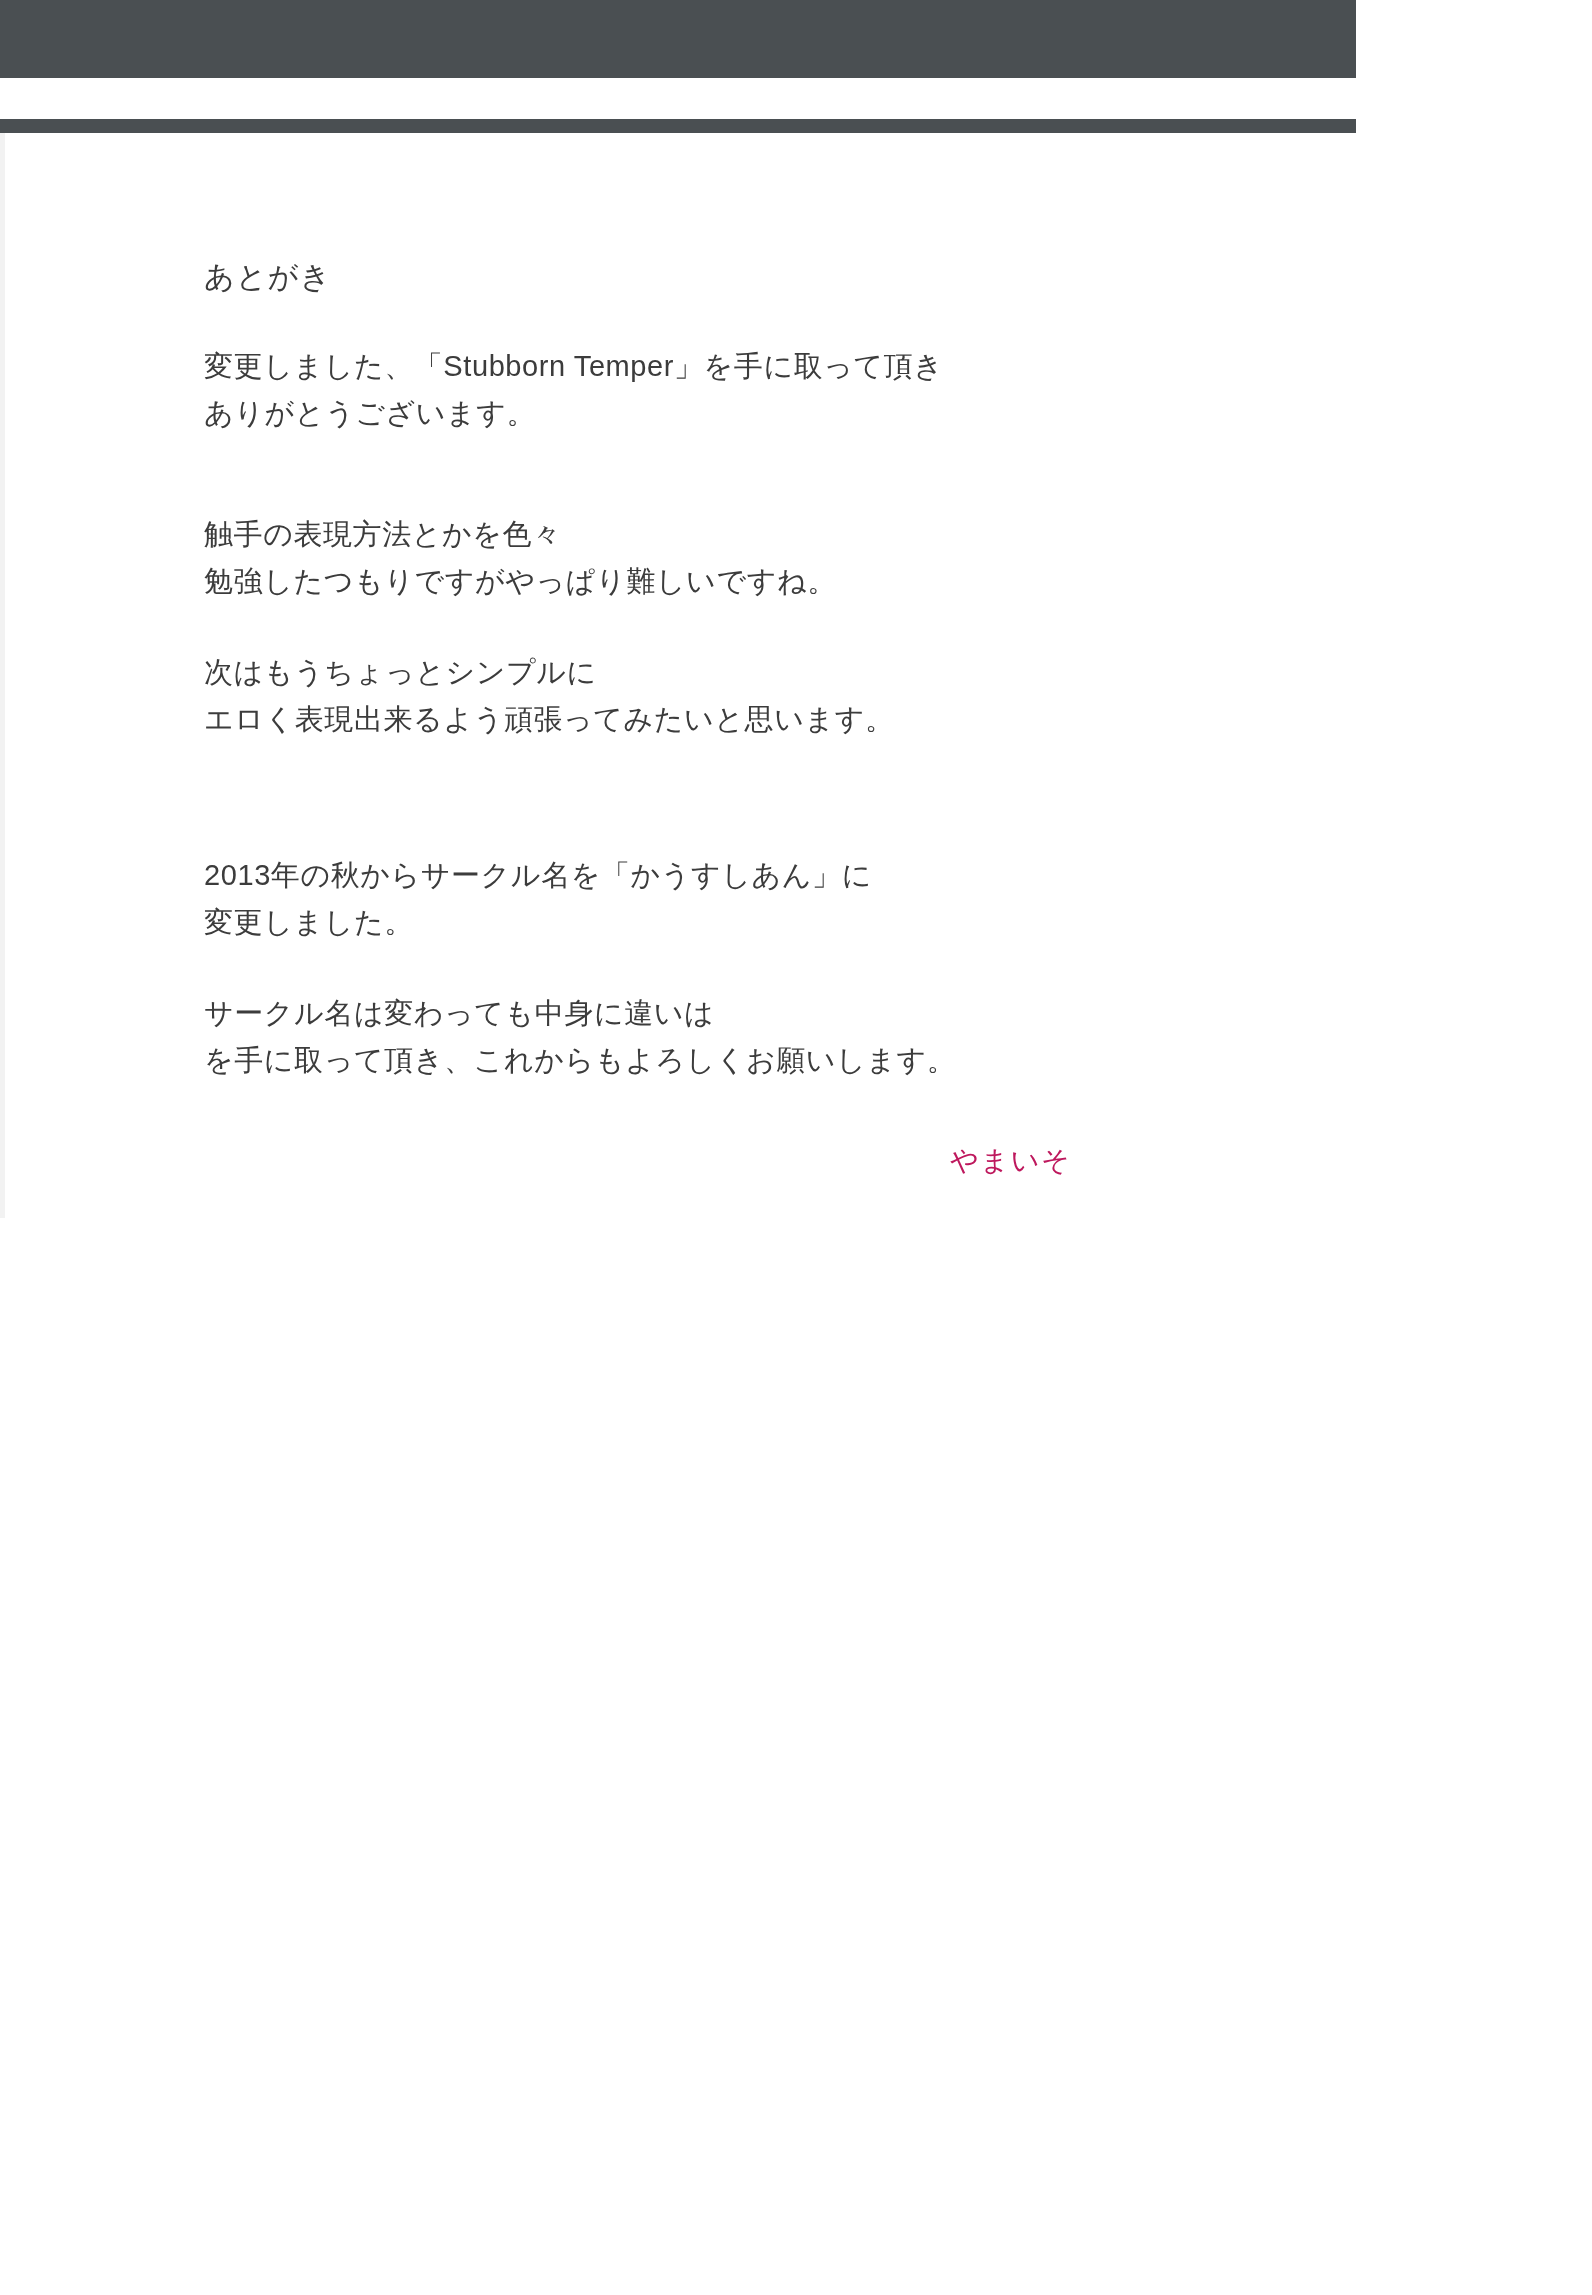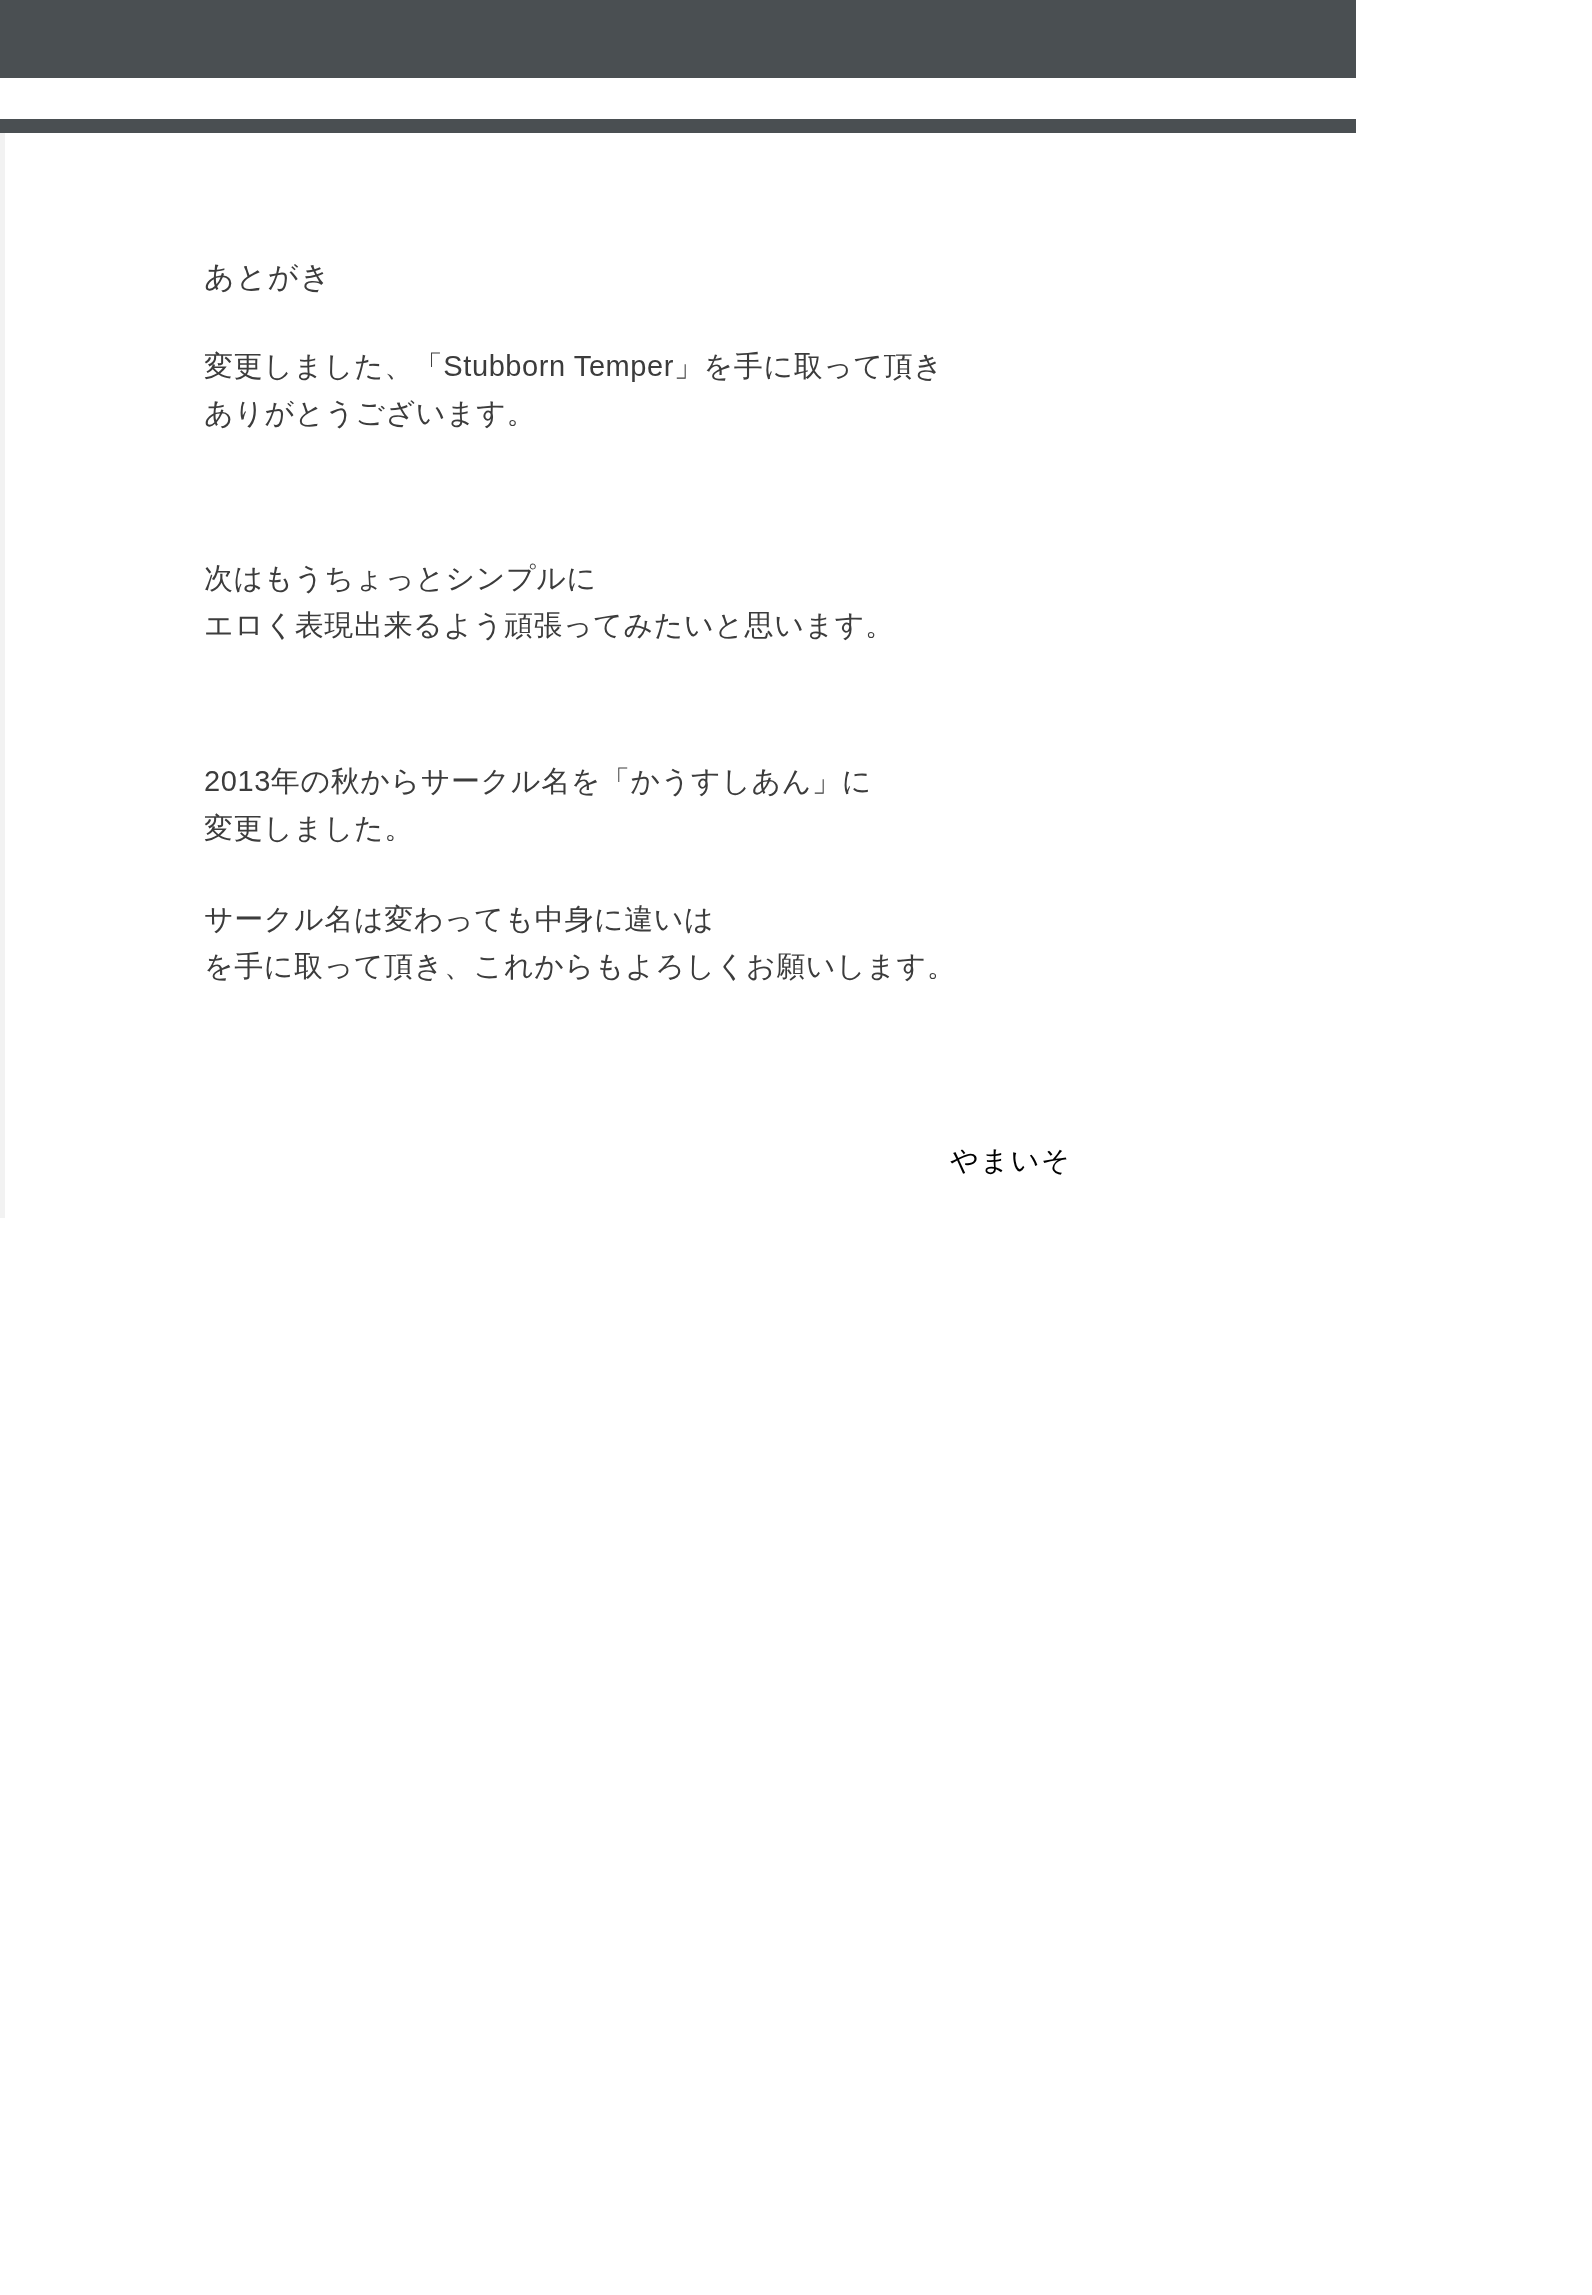--- a/index.html
+++ b/index.html
@@ -75,40 +75,42 @@
   .gap-lg { height: 74px; }
   .gap-md { height: 44px; }
   .gap-xl { height: 109px; }
 
   .signature {
     position: absolute;
     left: 950px;
     top: 1142px;
     font-size: 28px;
     letter-spacing: 0.06em;
-    color: #000000;
+    color: #be185d;
   }
 </style>
 </head>
 <body>
 
 <div class="page">
 
   <div class="band-top"></div>
   <div class="band-gap"></div>
   <div class="band-thin"></div>
   <div class="edge-strip"></div>
 
   <div class="afterword">
     <p class="heading">あとがき</p>
 
     <p class="para">変更しました、「Stubborn Temper」を手に取って頂き
 ありがとうございます。</p>
     <div class="gap-lg"></div>
 
+    <p class="para">触手の表現方法とかを色々
+勉強したつもりですがやっぱり難しいですね。</p>
     <div class="gap-md"></div>
 
     <p class="para">次はもうちょっとシンプルに
 エロく表現出来るよう頑張ってみたいと思います。</p>
     <div class="gap-xl"></div>
 
     <p class="para">2013年の秋からサークル名を「かうすしあん」に
 変更しました。</p>
     <div class="gap-md"></div>
 

